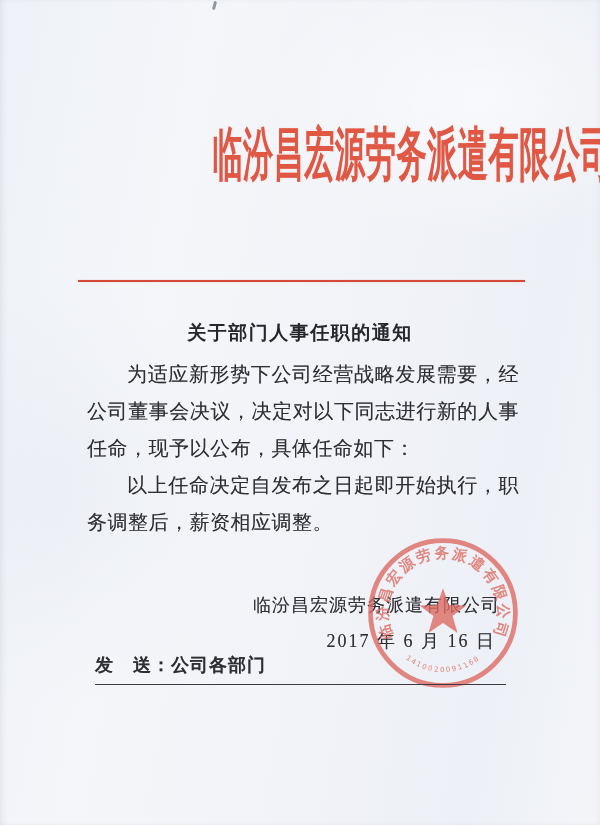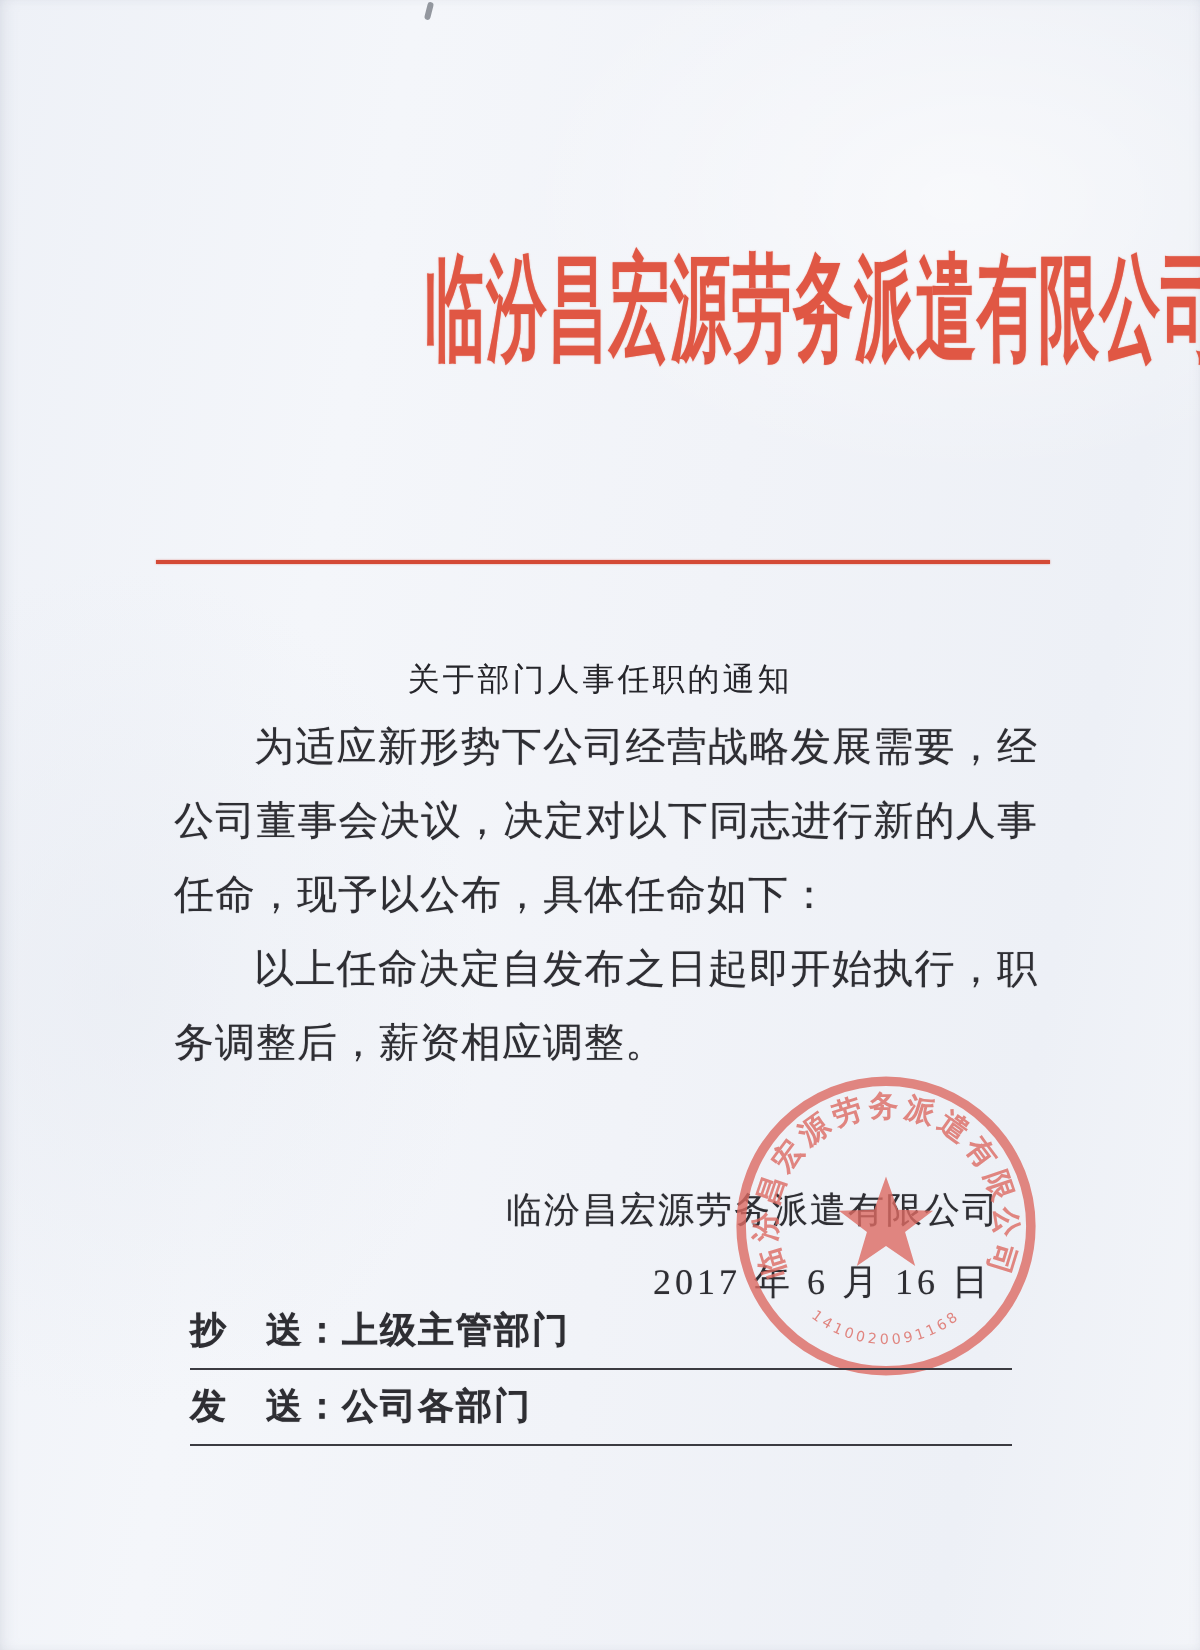--- a/index.html
+++ b/index.html
@@ -36,22 +36,22 @@
     position:absolute; top:252px; left:0; width:100%;
     text-align:center; font-size:15px; font-weight:600;
     color:#34343a; letter-spacing:1.5px;
   }
   .red-rule{
     position:absolute; top:280px; left:78px; width:447px; height:2px;
     background:#d44a36; box-shadow:0 0 1px rgba(212,74,54,.6);
   }
 
   .doc-title{
-    position:absolute; top:330px; left:0; width:100%;
-    text-align:center; font-size:16px; font-weight:normal;
+    position:absolute; top:320px; left:0; width:100%;
+    text-align:center; font-size:19px; font-weight:bold;
     color:#26262b; letter-spacing:1.5px;
   }
 
   .body-text{
     position:absolute; top:356px; left:87px; width:432px;
     font-size:20px; line-height:37px; color:#2e2e33;
     text-align:justify; letter-spacing:0.5px;
     text-shadow:0 0 0.5px rgba(40,40,45,.4);
   }
   .body-text p{ text-indent:2em; margin:0; }
@@ -120,16 +120,15 @@
     <polygon points="85,59 91.2,76.5 109.7,77.0 95,88.2 100.3,106.0 85,95.5 69.7,106.0 75,88.2 60.3,77.0 78.8,76.5" fill="#dd6b63"></polygon>
     <text font-size="15.5" fill="#dd6b63" letter-spacing="2.5" font-family="Liberation Serif, DejaVu Serif, serif" font-weight="bold">
       <textPath href="#sealTopArc" startOffset="50%" text-anchor="middle">临汾昌宏源劳务派遣有限公司</textPath>
     </text>
     <text font-size="7.5" fill="#dd6b63" letter-spacing="1.8" font-family="DejaVu Sans, sans-serif">
       <textPath href="#sealBottomArc" startOffset="50%" text-anchor="middle">1410020091168</textPath>
     </text>
   </svg>
 
   <div class="footer">
-    <div class="row"><span>抄　送：</span><span>上级主管部门</span></div>
     <div class="row"><span>发　送：</span><span>公司各部门</span></div>
   </div>
 </div>
 
 </body></html>

